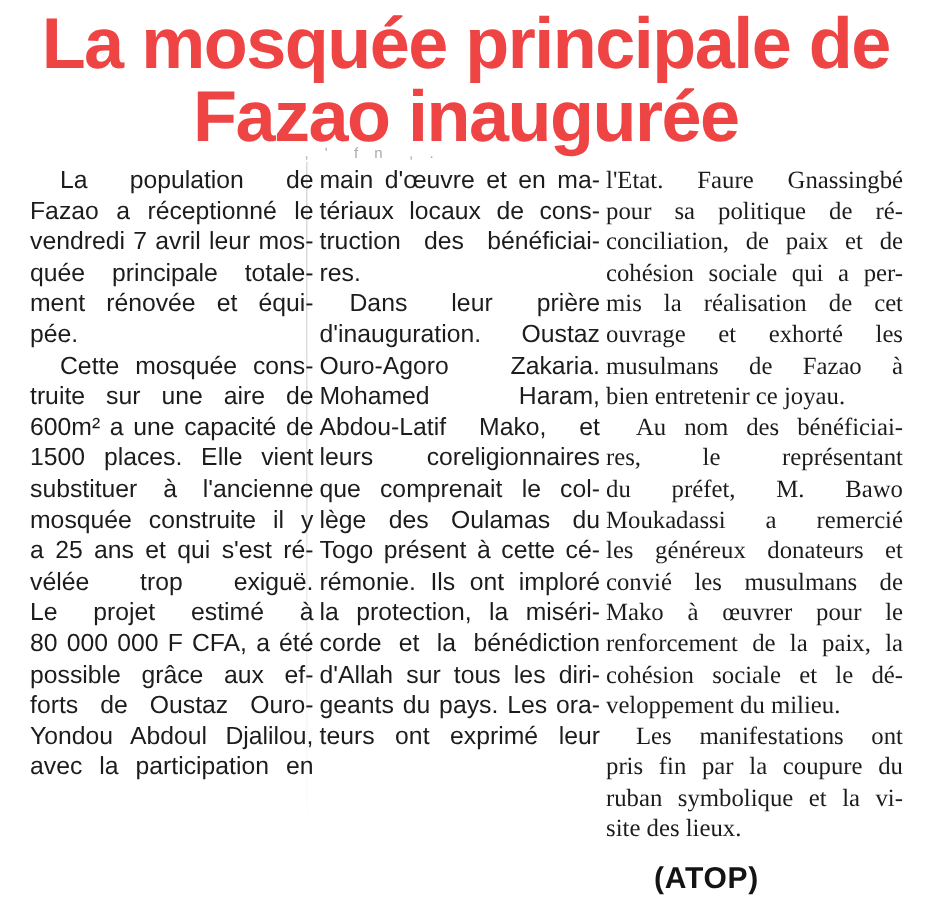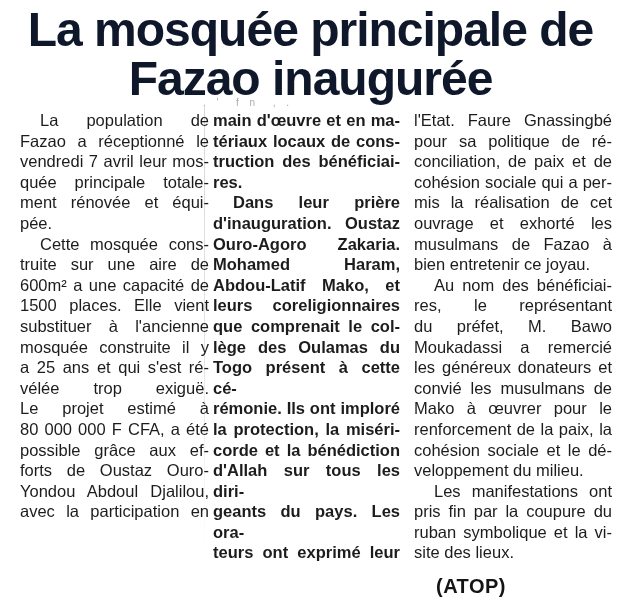--- a/index.html
+++ b/index.html
@@ -21,43 +21,43 @@
     top: 5px;
     left: 0;
     width: 100%;
     margin: 0;
     text-align: center;
     font-family: "Liberation Sans", sans-serif;
     font-weight: 700;
     font-size: 48px;
     line-height: 49px;
     letter-spacing: -1px;
-    color: #0f172a;
+    color: #ef4444;
   }
   .headline .tline { display: block; }
   .print-artifact {
     position: absolute;
     top: 97px;
     left: 203px;
     font-size: 10px;
     letter-spacing: 4px;
     color: #8f8f8f;
     opacity: 0.75;
     white-space: pre;
   }
   .col {
     position: absolute;
     top: 110px;
     font-size: 16.5px;
     line-height: 20.6px;
     color: #1c1c1c;
   }
   .col-1 { left: 20px;   width: 189px; }
-  .col-2 { left: 213px; width: 187px; font-weight: bold; }
-  .col-3 { left: 414px; width: 198px; }
+  .col-2 { left: 213px; width: 187px; }
+  .col-3 { left: 404px; width: 198px; font-family: Liberation Serif, serif; }
   .line {
     text-align: justify;
     text-align-last: justify;
   }
   .line.para-end { text-align-last: left; }
   .line.indent { text-indent: 20px; }
   .col-divider {
     position: absolute;
     left: 204px;
     top: 108px;

